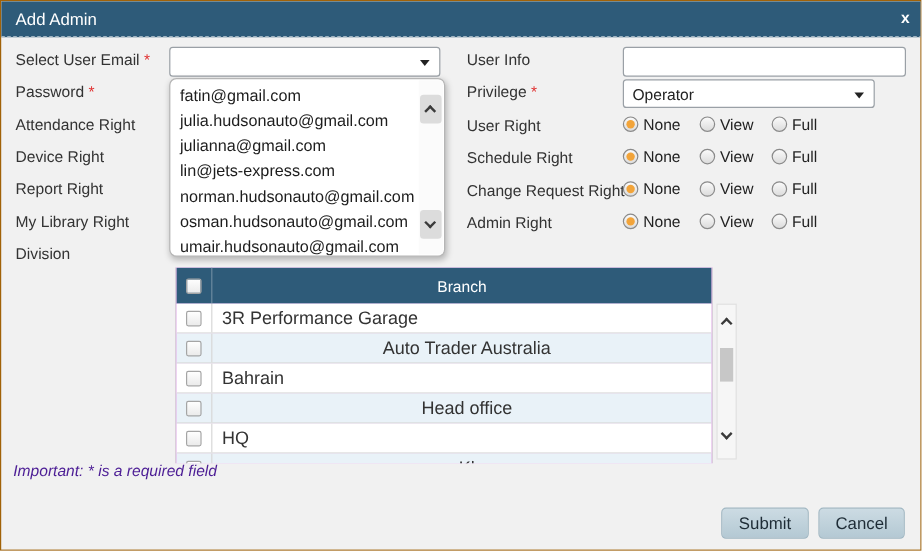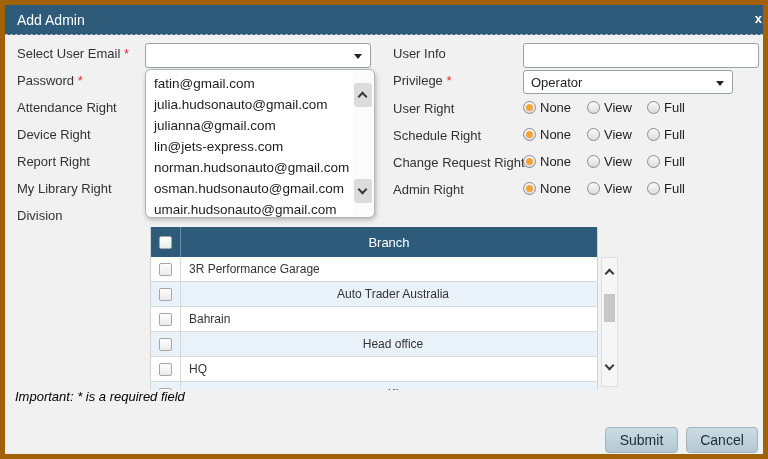--- a/index.html
+++ b/index.html
@@ -1,19 +1,19 @@
 <!DOCTYPE html>
 <html><head>
 <meta charset="utf-8">
 <style>
   * { margin:0; padding:0; box-sizing:border-box; }
   html,body { width:768px; height:459px; font-family:"Liberation Sans", sans-serif; }
   #modal {
     position:relative; width:768px; height:459px;
-    background:#f1f1f1; overflow:hidden; border:5px solid #a16207;
+    background:#f1f1f1; overflow:hidden; border:1px solid #a16207;
   }
   
   .titlebar {
     position:absolute; left:0; top:0; width:768px; height:30px;
     background:#2e5b79; display:flex; align-items:center;
     border-bottom:1px dashed #9fb3c0;
   }
   .titlebar .title { color:#fff; font-size:14px; padding-left:12px; }
   .titlebar .close {
     position:absolute; right:11px; top:7px; color:#fff; font-size:13px;
@@ -98,34 +98,34 @@
   }
   .trow {
     height:25px; display:flex; align-items:center;
     border-bottom:1px solid #d8d8d8; background:#fff;
   }
   .trow.alt { background:#e9f2f8;text-align:center; }
   .trow .col-cb {
     width:30px; height:100%; display:flex; justify-content:center;
     align-items:center; border-right:1px solid #d8d8d8;
   }
-  .trow .col-name { flex:1; font-size:12px; color:#333; padding-left:8px; white-space:nowrap; }
+  .trow .col-name { flex:1; font-size:15px; color:#333; padding-left:8px; white-space:nowrap; }
   
   .tbl-scroll {
     position:absolute; left:596px; top:252px; width:17px; height:130px;
     background:#f6f6f6; border:1px solid #e0e0e0;
   }
   .tbl-thumb {
     position:absolute; left:2px; top:36px; width:11px; height:28px;
     background:#c7c7c7; cursor:pointer;
   }
   .tbl-scroll .chev { left:4px; border-color:#3a3a3a; }
   
   .note { position:absolute; left:10px; top:384px; font-size:13px;
-    font-style:italic; color:#000000; }
+    font-style:italic; color:#4c1d95; }
   .btn {
     position:absolute; top:422px; height:26px;
     background:linear-gradient(#ccdbe3,#b4c9d4); border:1px solid #9fb6c2;
     border-radius:4px; font-size:14px; color:#1e2c36;
     display:flex; align-items:center; justify-content:center; cursor:pointer;
   }
 </style>
 </head>
 <body>
 

